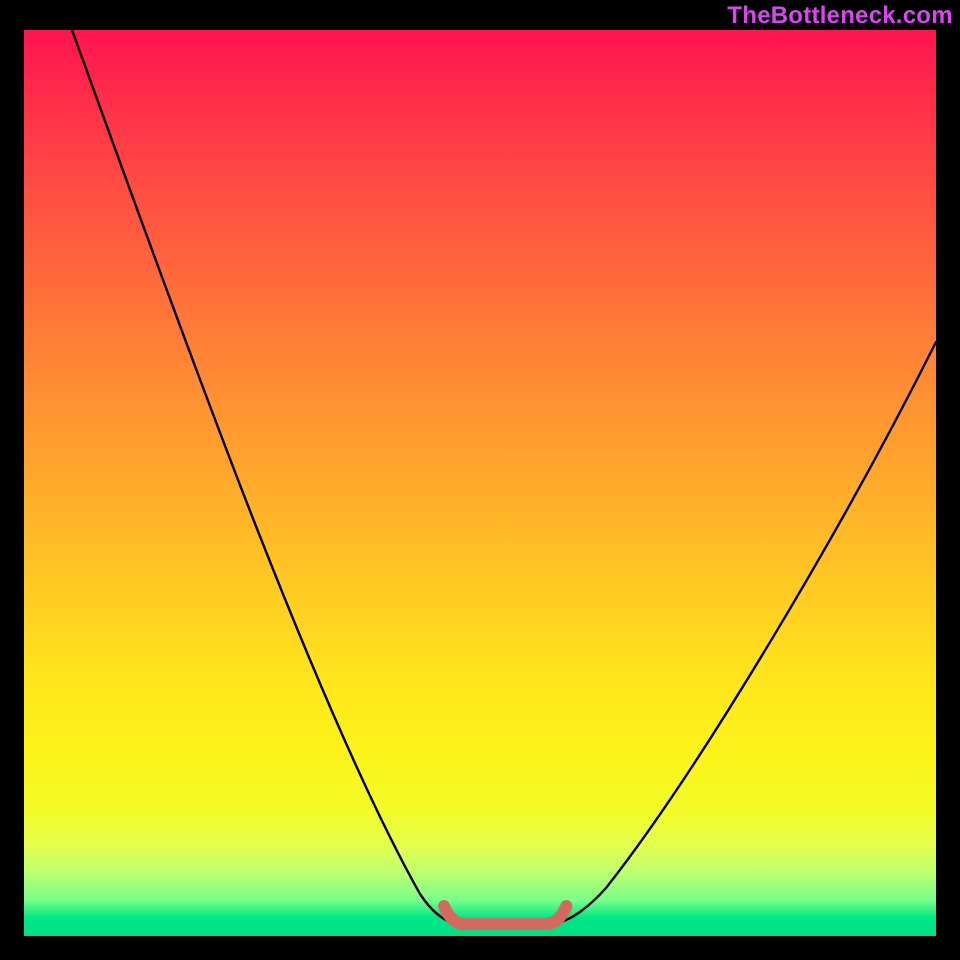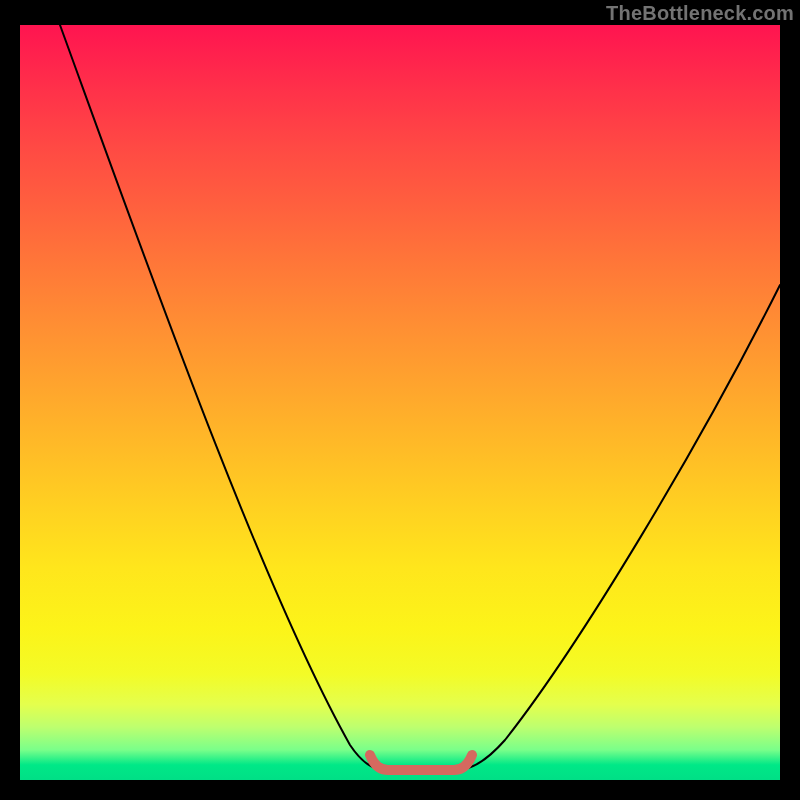--- a/index.html
+++ b/index.html
@@ -16,21 +16,21 @@
     width: 800px;
     height: 800px;
     background: #000;
   }
   .watermark {
     position: absolute;
     top: 2px;
     right: 6px;
     font-size: 20px;
     font-weight: 600;
-    color: #737373;
+    color: #d946ef;
     letter-spacing: 0.2px;
     z-index: 10;
   }
   .plot-area {
     position: absolute;
     left: 20px;
     top: 25px;
     width: 760px;
     height: 755px;
     background: linear-gradient(

